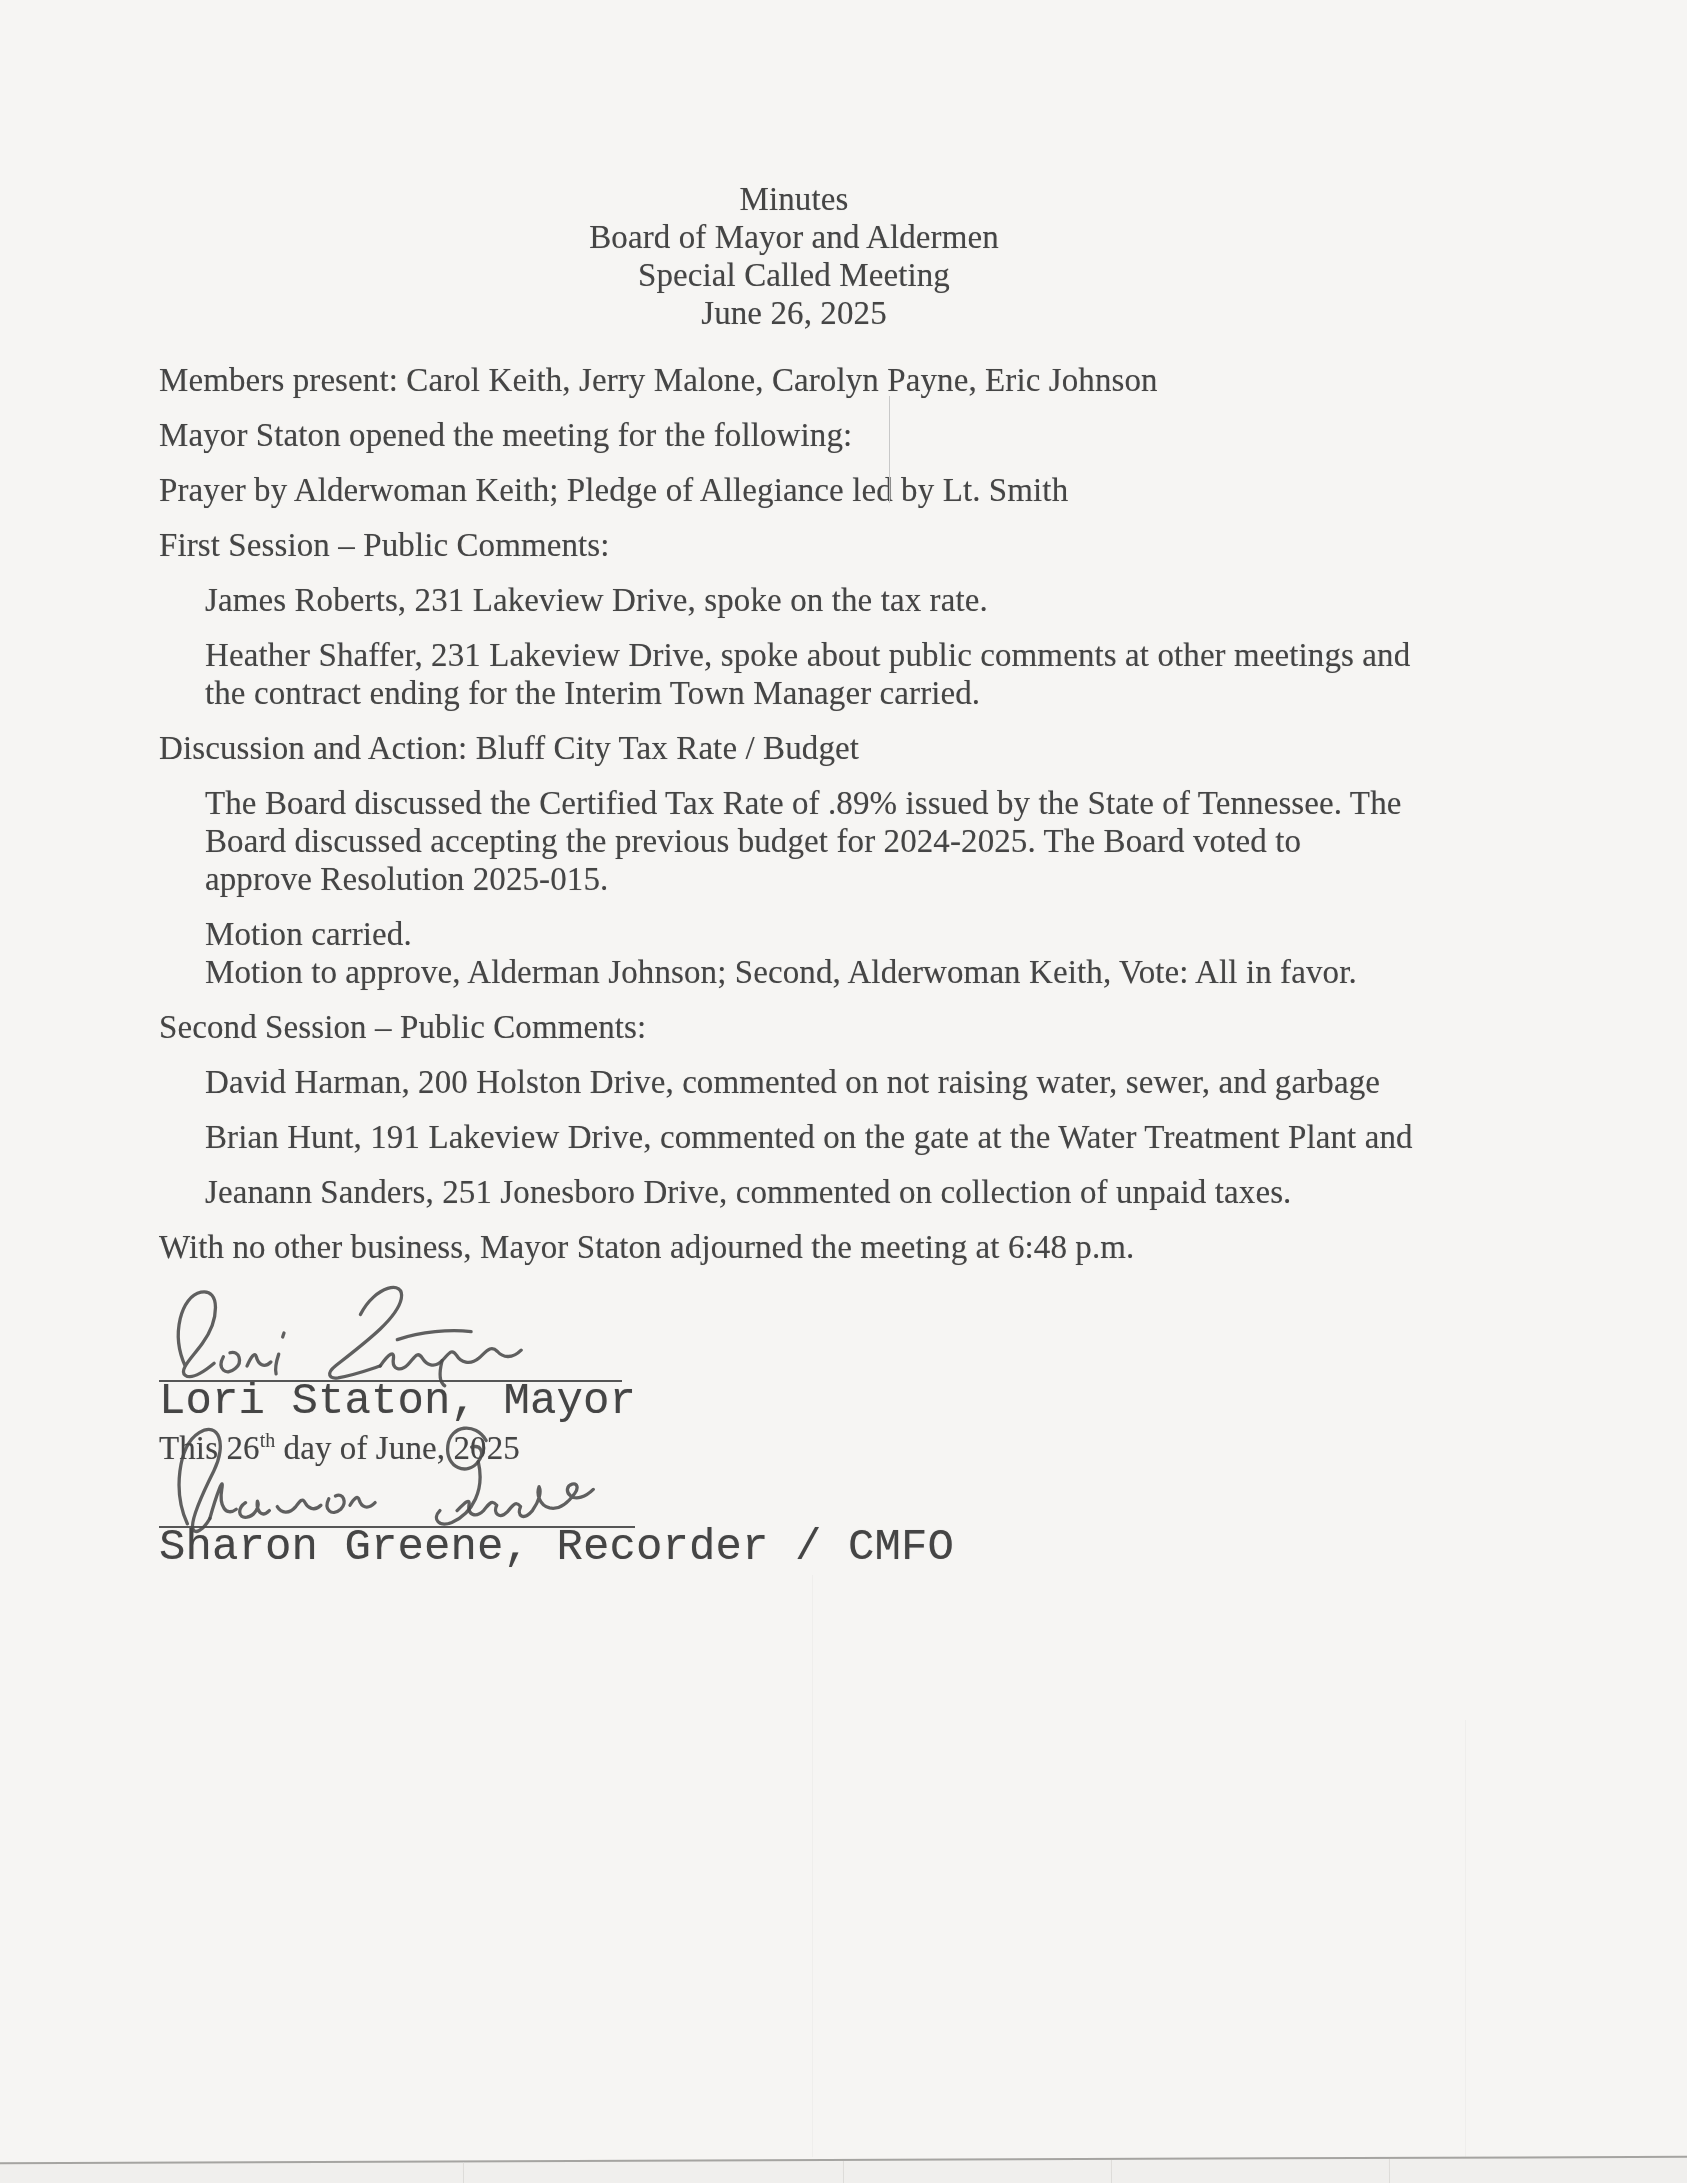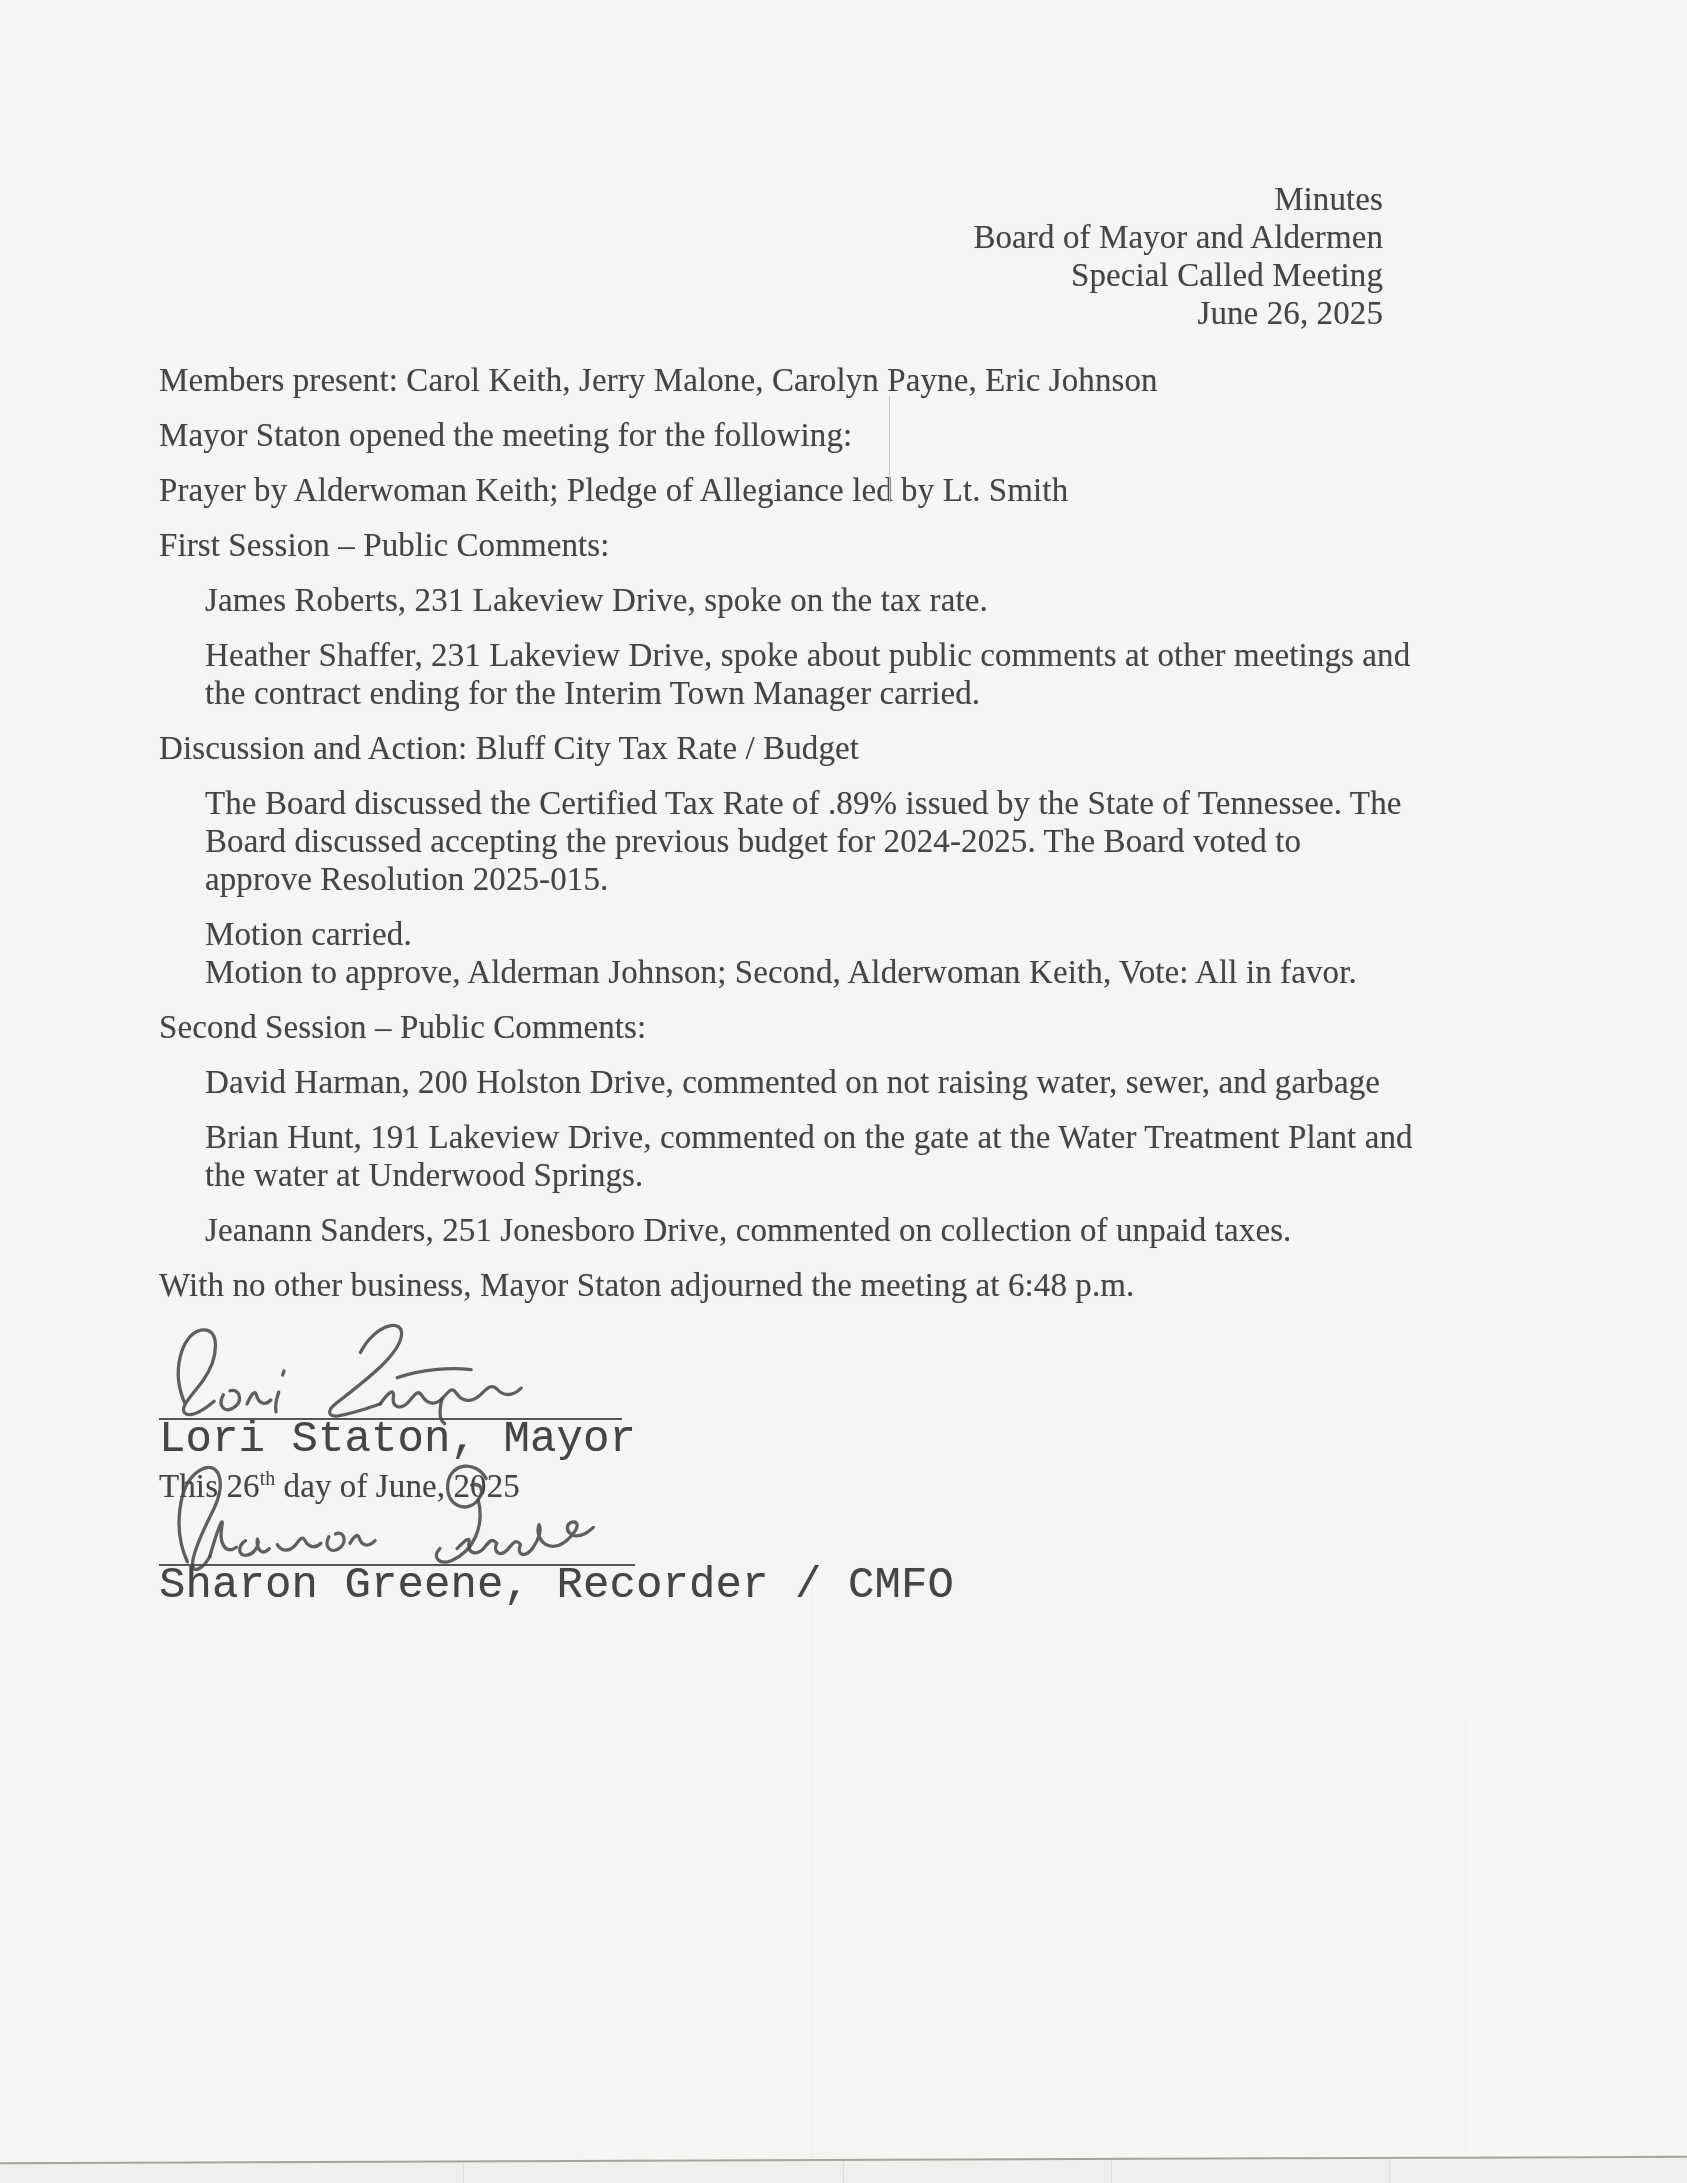--- a/index.html
+++ b/index.html
@@ -23,21 +23,21 @@
     color: var(--ink);
   }
   .content {
     position: absolute;
     left: 159px; top: 180px;
     width: 1270px;
   }
   .title-block {
     width: 1224px;
     padding-left: 46px;
-    text-align: right;
+    text-align: center;
     margin-bottom: 29px;
   }
   .title-line {
     font-size: 33px;
     line-height: 38px;
     white-space: nowrap;
     text-shadow: 0 0 0.8px rgba(70,70,70,.38);
     letter-spacing: 0.1px;
   }
   .para {
@@ -168,21 +168,20 @@
     <div class="para">
       <div class="line">Second Session – Public Comments:</div>
     </div>
 
     <div class="para indent">
       <div class="line">David Harman, 200 Holston Drive, commented on not raising water, sewer, and garbage</div>
     </div>
 
     <div class="para indent">
       <div class="line">Brian Hunt, 191 Lakeview Drive, commented on the gate at the Water Treatment Plant and</div>
-      <div class="line">the water at Underwood Springs.</div>
     </div>
 
     <div class="para indent">
       <div class="line">Jeanann Sanders, 251 Jonesboro Drive, commented on collection of unpaid taxes.</div>
     </div>
 
     <div class="para">
       <div class="line">With no other business, Mayor Staton adjourned the meeting at 6:48 p.m.</div>
     </div>
 

